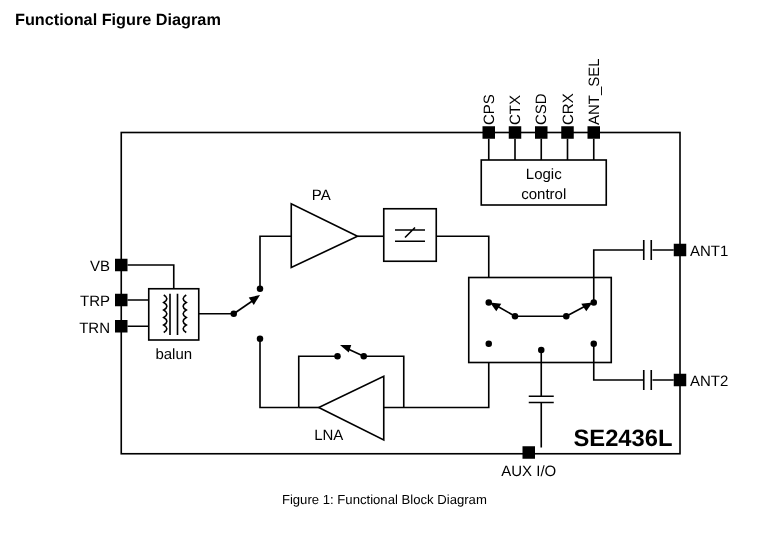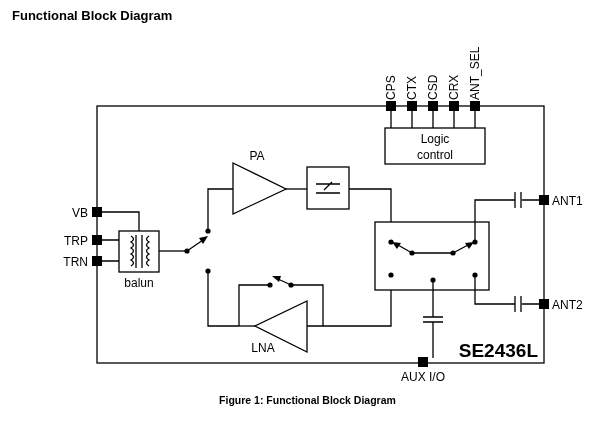--- a/index.html
+++ b/index.html
@@ -1,30 +1,30 @@
 <!DOCTYPE html>
 <html><head>
 <meta charset="utf-8">
 <style>
   html, body { margin: 0; padding: 0; background: #ffffff; }
   body { width: 615px; height: 444px; position: relative; overflow: hidden; font-family: "Liberation Sans", sans-serif; color: #000; }
   .heading { position: absolute; left: 12px; top: 8px; font-size: 13px; font-weight: bold; }
-  .caption { position: absolute; left: 0; width: 615px; top: 394px; text-align: center; font-size: 10.5px; font-weight: bold; }
+  .caption { position: absolute; left: 0; width: 615px; top: 394px; text-align: center; font-size: 10.5px; font-weight: normal; }
   svg { position: absolute; left: 0; top: 0; }
   .w { stroke: #000; stroke-width: 1.3; fill: none; }
   .box { stroke: #000; stroke-width: 1.3; fill: #fff; }
   .pin { fill: #000; }
   .dot { fill: #000; }
   .lbl { font-family: "Liberation Sans", sans-serif; font-size: 12px; fill: #000; }
   .part { font-family: "Liberation Sans", sans-serif; font-size: 19px; font-weight: bold; fill: #000; }
 </style>
 </head>
 <body>
 
-<div class="heading">Functional Block Diagram</div>
+<div class="heading">Functional Figure Diagram</div>
 
 <svg width="615" height="444" viewBox="0 0 615 444">
 
   <rect x="97" y="106" width="447" height="257" class="w"></rect>
 
   <g>
     <rect x="386" y="101" width="10" height="10" class="pin"></rect>
     <rect x="407" y="101" width="10" height="10" class="pin"></rect>
     <rect x="428" y="101" width="10" height="10" class="pin"></rect>
     <rect x="449" y="101" width="10" height="10" class="pin"></rect>

